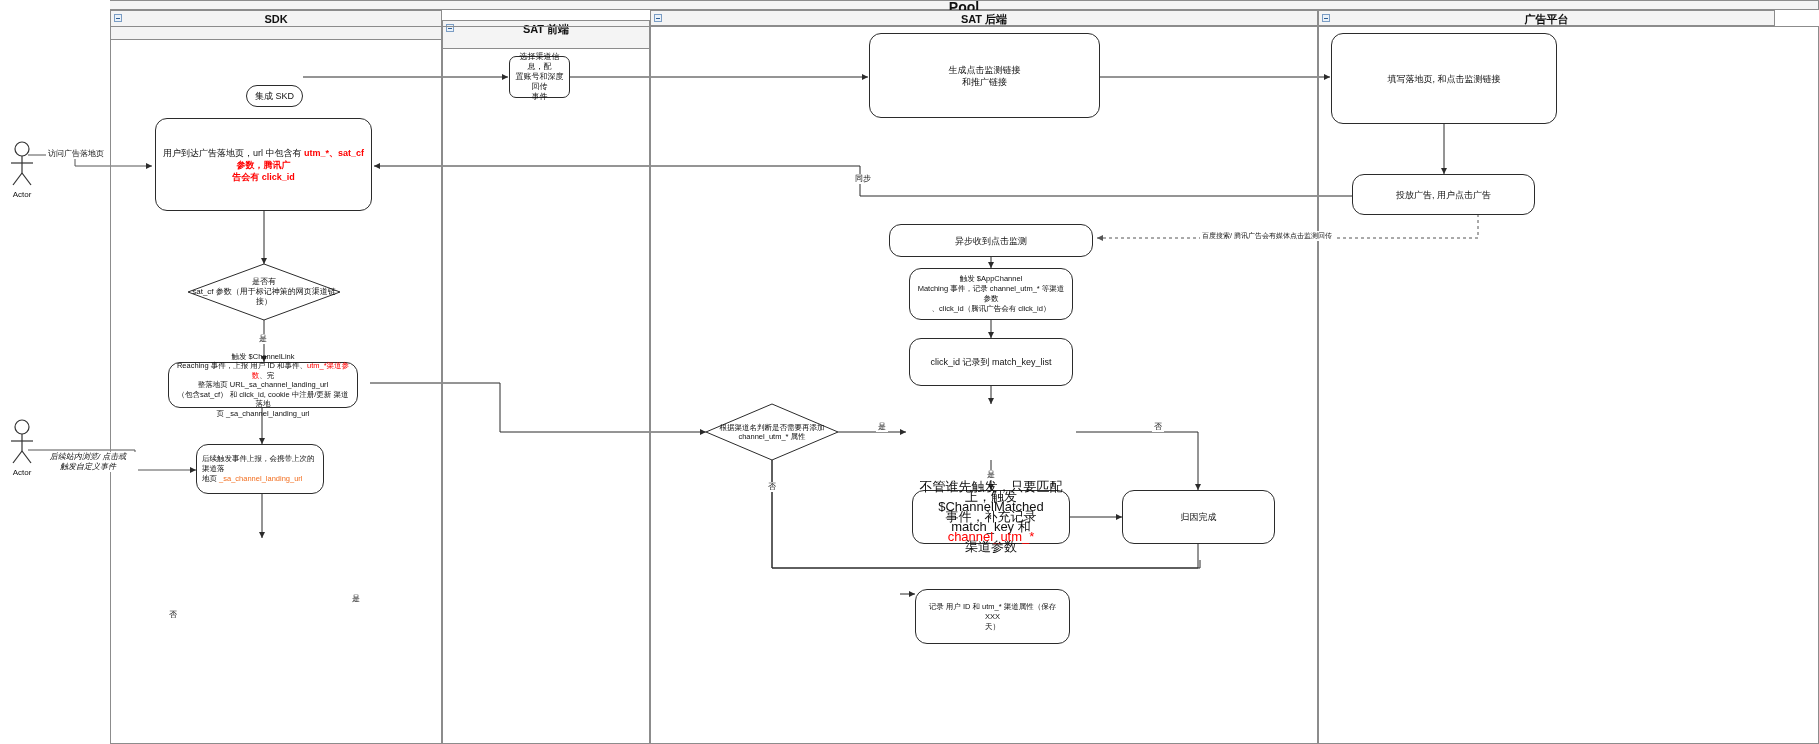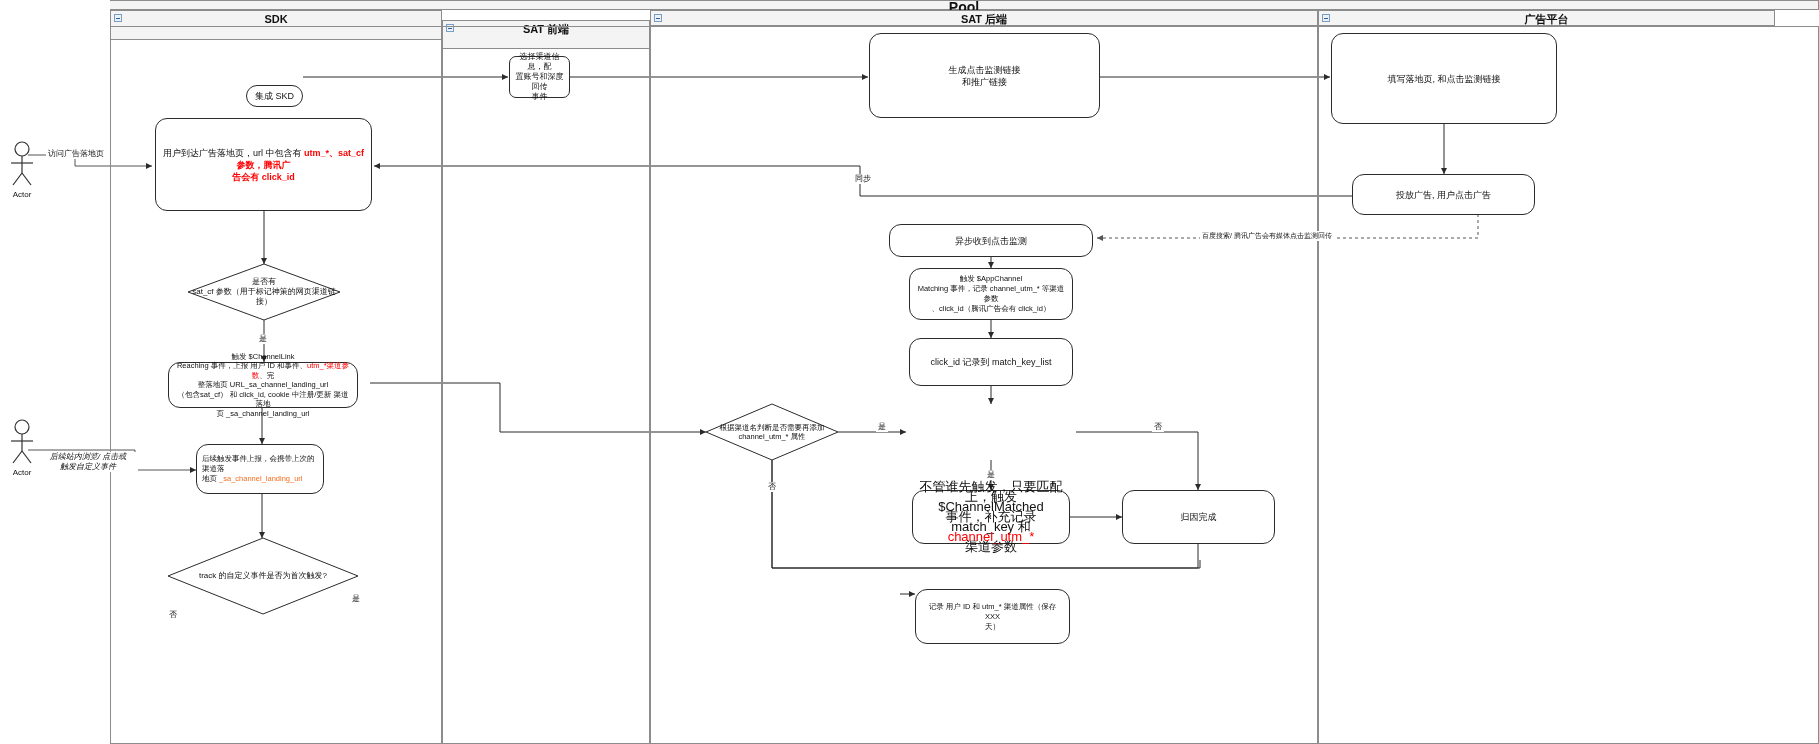--- a/index.html
+++ b/index.html
@@ -285,26 +285,20 @@
     </span>
   </div>
 
   <div class="node" style="left:196px; top:444px; width:128px; height:50px;">
     <span class="txt" style="font-size:7.5px; line-height:10px; text-align:left;">
       <span>后续触发事件上报，会携带上次的渠道落</span><br>
       <span>地页 </span><span class="hl-orange">_sa_channel_landing_url</span>
     </span>
   </div>
 
-  <div class="diamond-wrap" style="left:168px; top:538px; width:190px; height:76px;">
-    <svg width="190" height="76">
-        <polygon points="95,0 190,38 95,76 0,38" fill="#fff" stroke="#2b2b2b" stroke-width="1"></polygon>
-      </svg>
-    <div class="diamond-label">track 的自定义事件是否为首次触发?</div>
-  </div>
   <div class="edge-label" style="left:167px; top:610px;">否</div>
   <div class="edge-label" style="left:350px; top:594px;">是</div>
 
   <div class="node small" style="left:509px; top:56px; width:61px; height:42px;">
     <span class="txt">
       选择渠道信息，配<br>置账号和深度回传<br>事件
     </span>
   </div>
 
   <div class="node" style="left:869px; top:33px; width:231px; height:85px;">

